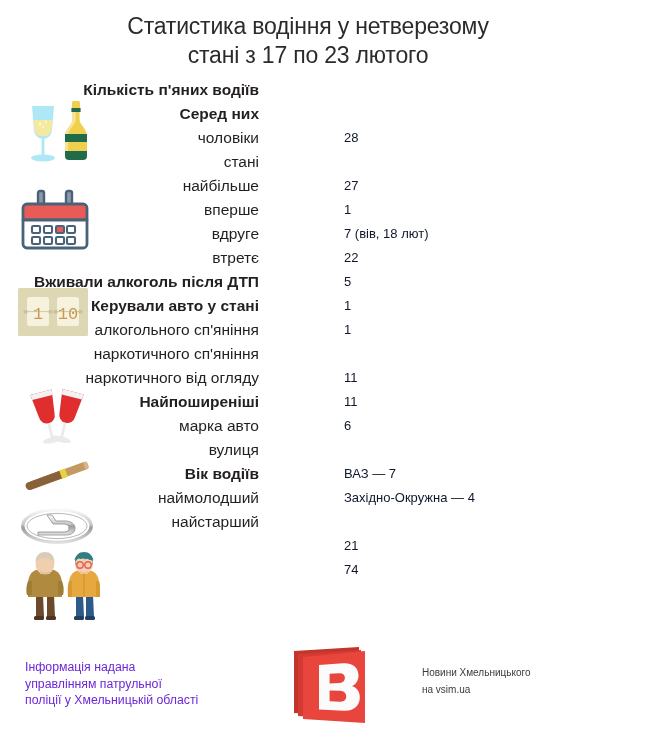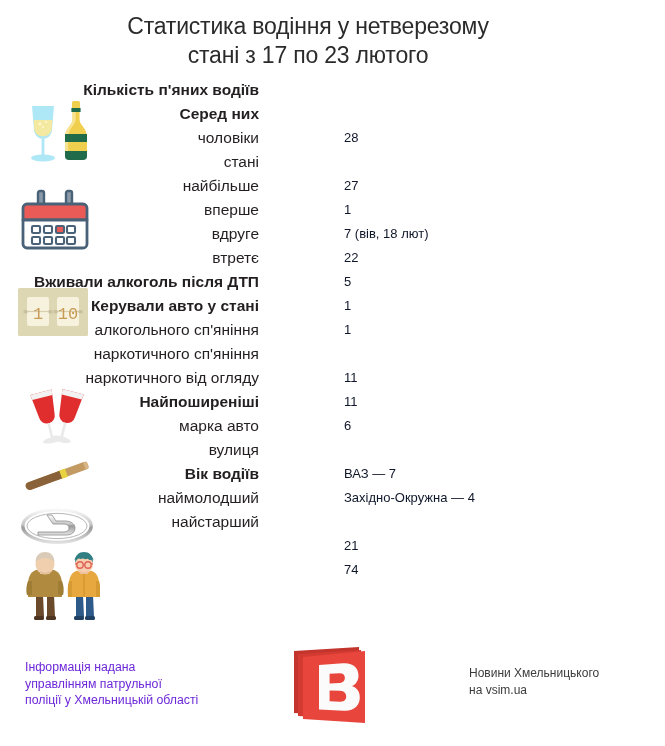--- a/index.html
+++ b/index.html
@@ -83,25 +83,24 @@
     top: 659px;
     font-size: 12.3px;
     line-height: 16.5px;
     color: #6d28d9;
     white-space: pre-line;
   }
   .footer-right {
     position: absolute;
     left: 422px;
     top: 665px;
-    font-size: 12px;
+    font-size: 10px;
     line-height: 16.5px;
     color: #3b3b3b;
     white-space: pre-line;
-    margin-left: 47px;
   }
   .footer-logo {
     position: absolute;
     left: 289px;
     top: 645px;
     width: 92px;
     height: 90px;
   }
 </style>
 </head>

